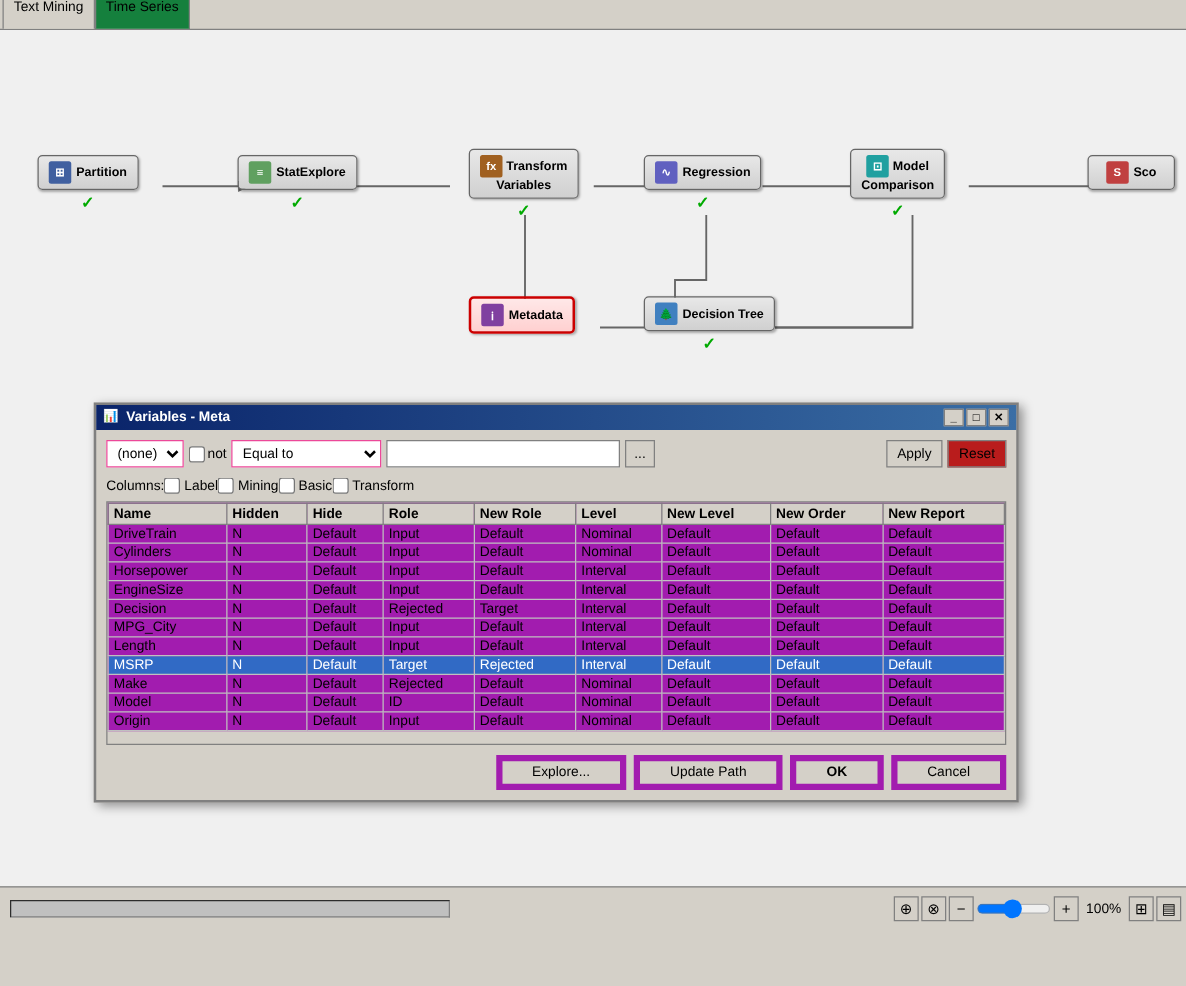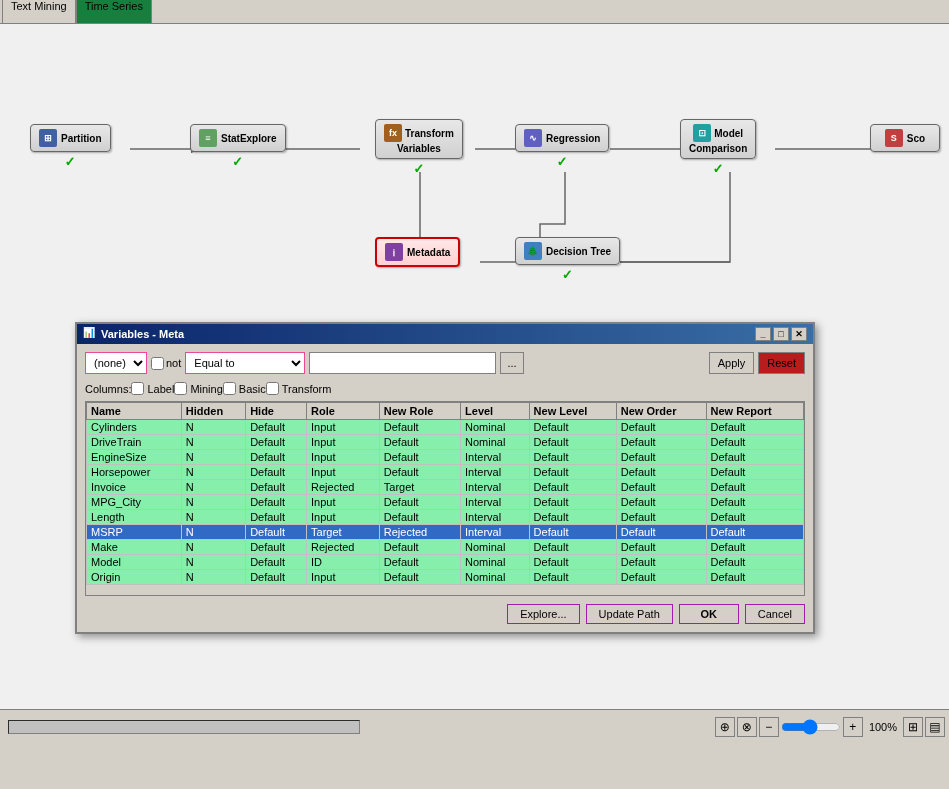--- a/index.html
+++ b/index.html
@@ -201,21 +201,21 @@
       display: flex;
       align-items: center;
       gap: 3px;
     }
 
     
     .variables-table {
       width: 100%;
       border-collapse: collapse;
       font-size: 11px;
-      background: #86efac;
+      background: #a21caf;
     }
     .variables-table th {
       background: #d4d0c8;
       border: 1px solid #808080;
       padding: 2px 4px;
       text-align: left;
       font-weight: bold;
       font-size: 11px;
     }
     .variables-table td {
@@ -240,23 +240,23 @@
     }
 
     
     .dialog-buttons {
       display: flex;
       justify-content: flex-end;
       gap: 6px;
       margin-top: 8px;
     }
     .dlg-btn {
-      border: 1px solid #a21caf;
-      background: #d4d0c8;
-      padding: 3px 12px;
+      border: 5px solid #a21caf;
+      background: #d4d0c8;
+      padding: 3px 24px;
       font-size: 11px;
       cursor: pointer;
       min-width: 60px;
     }
     .dlg-btn.ok-btn {
       font-weight: bold;
     }
 
     
     .bottom-bar {
@@ -481,65 +481,65 @@
               <th>Role</th>
               <th>New Role</th>
               <th>Level</th>
               <th>New Level</th>
               <th>New Order</th>
               <th>New Report</th>
             </tr>
           </thead>
           <tbody id="table-body">
           <tr>
+                <td>DriveTrain</td>
+                <td>N</td>
+                <td>Default</td>
+                <td>Input</td>
+                <td>Default</td>
+                <td>Nominal</td>
+                <td>Default</td>
+                <td>Default</td>
+                <td>Default</td>
+              </tr>
+              <tr>
                 <td>Cylinders</td>
                 <td>N</td>
                 <td>Default</td>
                 <td>Input</td>
                 <td>Default</td>
                 <td>Nominal</td>
                 <td>Default</td>
                 <td>Default</td>
                 <td>Default</td>
               </tr>
               <tr>
-                <td>DriveTrain</td>
+                <td>Horsepower</td>
                 <td>N</td>
                 <td>Default</td>
                 <td>Input</td>
                 <td>Default</td>
-                <td>Nominal</td>
+                <td>Interval</td>
                 <td>Default</td>
                 <td>Default</td>
                 <td>Default</td>
               </tr>
               <tr>
                 <td>EngineSize</td>
                 <td>N</td>
                 <td>Default</td>
                 <td>Input</td>
                 <td>Default</td>
                 <td>Interval</td>
                 <td>Default</td>
                 <td>Default</td>
                 <td>Default</td>
               </tr>
               <tr>
-                <td>Horsepower</td>
-                <td>N</td>
-                <td>Default</td>
-                <td>Input</td>
-                <td>Default</td>
-                <td>Interval</td>
-                <td>Default</td>
-                <td>Default</td>
-                <td>Default</td>
-              </tr>
-              <tr>
-                <td>Invoice</td>
+                <td>Decision</td>
                 <td>N</td>
                 <td>Default</td>
                 <td>Rejected</td>
                 <td>Target</td>
                 <td>Interval</td>
                 <td>Default</td>
                 <td>Default</td>
                 <td>Default</td>
               </tr>
               <tr>

